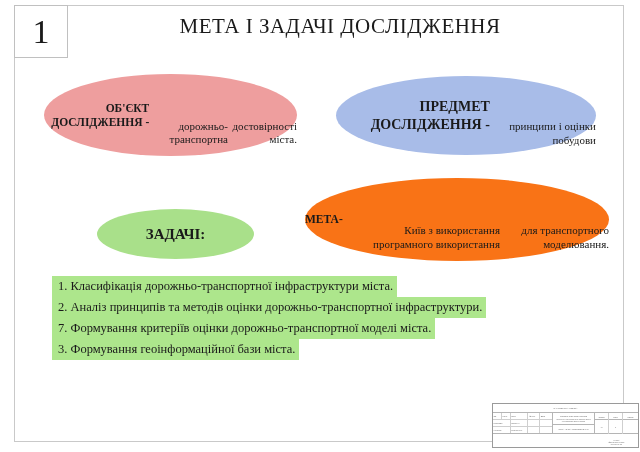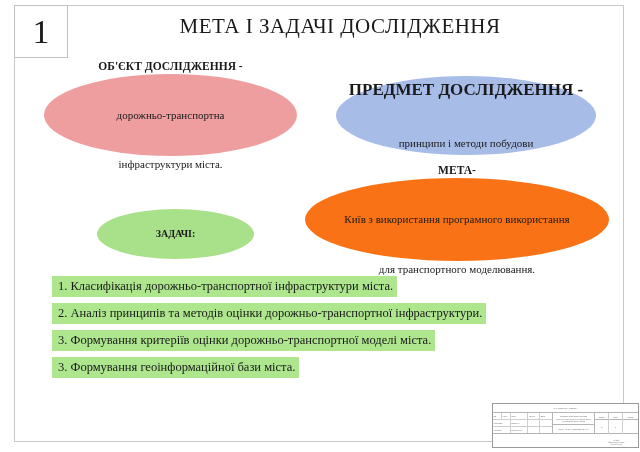--- a/index.html
+++ b/index.html
@@ -60,24 +60,24 @@
     letter-spacing: 0.5px;
     color: #1a1a1a;
     white-space: nowrap;
   }
 
   
   .ellipse {
     position: absolute;
     border-radius: 50%;
     display: flex;
-    flex-direction: column;
-    align-items: center;
-    justify-content: center;
-    text-align: left;
+    flex-direction: row;
+    align-items: center;
+    justify-content: center;
+    text-align: right;
     box-sizing: border-box;
     color: #1a1a1a;
   }
   .ellipse .e-head {
     font-weight: bold;
     line-height: 1.22;
   }
   .ellipse .e-body {
     line-height: 1.22;
     margin-top: 36px;
@@ -94,56 +94,55 @@
   #ellipse-object .e-head { font-size: 11.5px; }
 
   #ellipse-subject {
     left: 336px;
     top: 76px;
     width: 260px;
     height: 79px;
     background: #A8BCE8;
     font-size: 11px;
   }
-  #ellipse-subject .e-head { font-size: 17px; }
+  #ellipse-subject .e-head { font-size: 14px; }
 
   #ellipse-goal {
     left: 305px;
     top: 178px;
     width: 304px;
     height: 83px;
     background: #f97316;
     font-size: 11px;
   }
   #ellipse-goal .e-head { font-size: 11.5px; }
 
   #ellipse-tasks {
     left: 97px;
     top: 209px;
     width: 157px;
     height: 50px;
     background: #A9E08A;
     font-size: 11.5px;
   }
-  #ellipse-tasks .e-head { font-size: 10px; }
+  #ellipse-tasks .e-head { font-size: 15px; }
 
   
   #task-list {
     position: absolute;
     left: 52px;
     top: 276px;
     width: 546px;
   }
   .task-bar {
     background: #ADE68C;
     color: #1a1a1a;
     font-size: 12.5px;
     line-height: 1.35;
     padding: 2px 4px 2px 6px;
-    margin-bottom: 6px;
     box-sizing: border-box;
     display: inline-block;
   }
   .task-row { display: block; }
 
   
   #title-block {
     position: absolute;
     left: 492px;
     top: 403px;
@@ -279,47 +278,47 @@
 
   <div class="slide-number-box">
     <span>1</span>
   </div>
 
   <div class="slide-title">МЕТА І ЗАДАЧІ ДОСЛІДЖЕННЯ</div>
 
   <div class="ellipse" id="ellipse-object">
     <div class="e-head">ОБ'ЄКТ  ДОСЛІДЖЕННЯ -</div>
     <div class="e-body">дорожньо-транспортна</div>
-    <div class="e-body">інфраструктури міста.</div>
+    <div class="e-body">достовірності міста.</div>
   </div>
 
   <div class="ellipse" id="ellipse-subject">
     <div class="e-head">ПРЕДМЕТ ДОСЛІДЖЕННЯ -</div>
-    <div class="e-body">принципи і методи  побудови</div>
+    <div class="e-body">принципи і оцінки  побудови</div>
   </div>
 
   <div class="ellipse" id="ellipse-goal">
     <div class="e-head">МЕТА-</div>
     <div class="e-body">Київ з використання програмного використання</div>
     <div class="e-body">для транспортного моделювання.</div>
   </div>
 
   <div class="ellipse" id="ellipse-tasks">
     <div class="e-head">ЗАДАЧІ:</div>
   </div>
 
   <div id="task-list">
     <div class="task-row">
       <div class="task-bar">1. Класифікація дорожньо-транспортної інфраструктури міста.</div>
     </div>
     <div class="task-row">
       <div class="task-bar">2. Аналіз принципів та методів оцінки дорожньо-транспортної інфраструктури.</div>
     </div>
     <div class="task-row">
-      <div class="task-bar">3. Формування критеріїв оцінки дорожньо-транспортної моделі міста.</div>
+      <div class="task-bar">7. Формування критеріїв оцінки дорожньо-транспортної моделі міста.</div>
     </div>
     <div class="task-row">
       <div class="task-bar">3. Формування геоінформаційної бази міста.</div>
     </div>
 
   </div>
 
   <div id="title-block">
     <div class="tb-row tb-top">
       <div class="tb-cell tb-top" style="width:100%;border-right:none;">МАГІСТЕРСЬКА РОБОТА</div>

